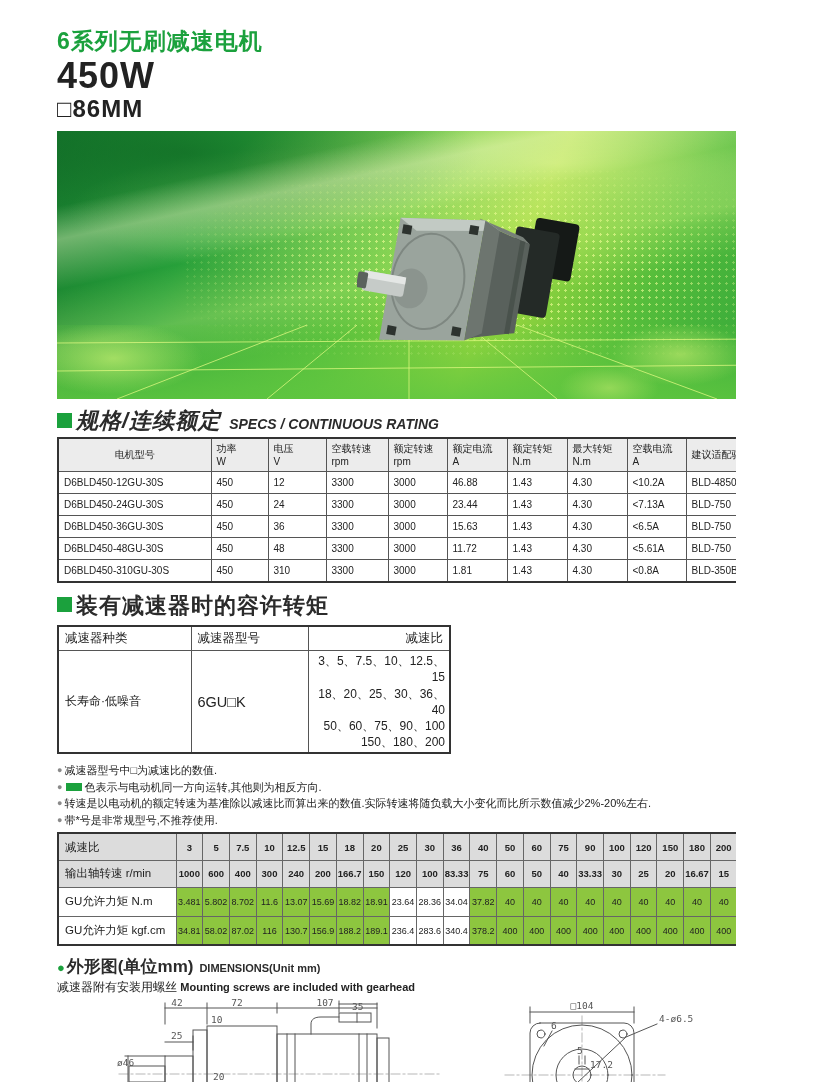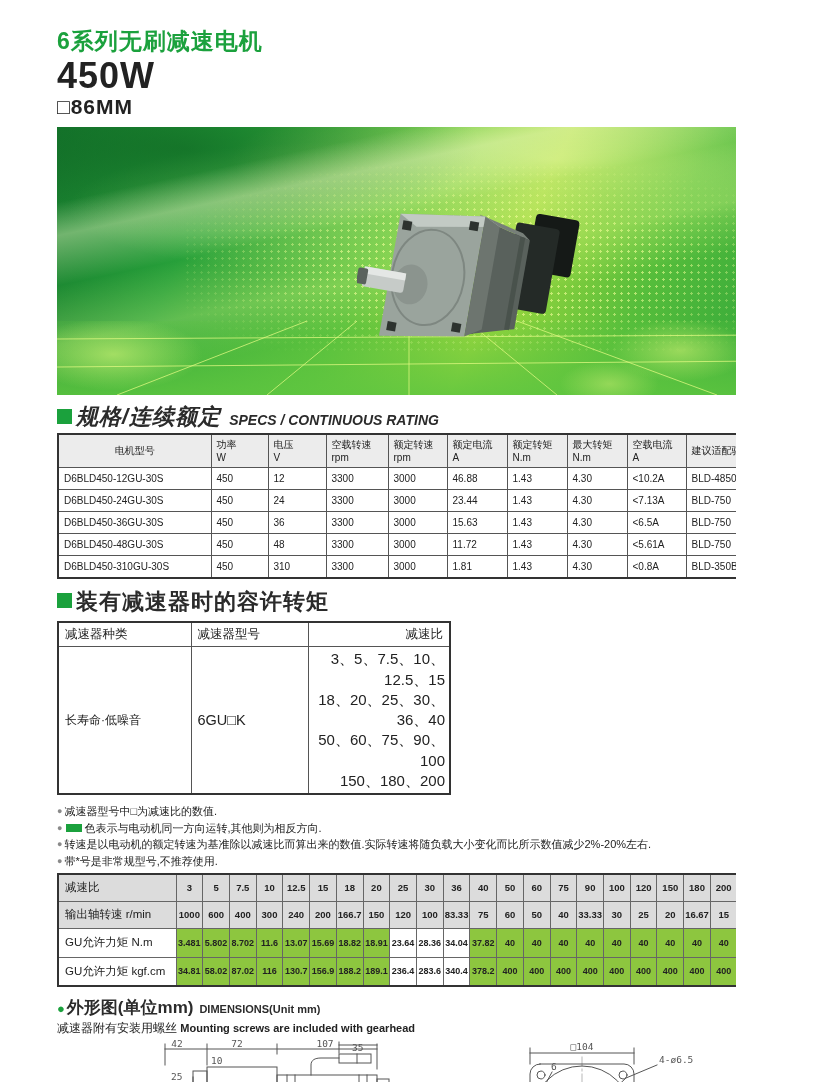--- a/index.html
+++ b/index.html
@@ -4,21 +4,21 @@
 <style>
   * { box-sizing: border-box; margin: 0; padding: 0; }
   body { background:#fff; font-family:"Liberation Sans", sans-serif; }
   .page { position:relative; width:736px; height:1082px; background:#fff; overflow:hidden; }
   .content { position:relative; margin:0 55px 0 57px; width:708px; }
 
   
   .hdr { padding-top:26px; }
   .series-title { color:#1ba13d; font-size:23px; font-weight:bold; letter-spacing:1px; }
   .power { color:#222; font-size:36px; font-weight:bold; line-height:1.05; letter-spacing:1px; }
-  .frame { color:#222; font-size:21px; font-weight:bold; letter-spacing:1px; }
+  .frame { color:#222; font-size:24px; font-weight:bold; letter-spacing:1px; }
 
   
   .banner { position:relative; margin-top:8px; height:268px; overflow:hidden;
     background:
       radial-gradient(ellipse 60% 45% at 18% 8%, rgba(10,90,30,.55), transparent 70%),
       radial-gradient(ellipse 70% 40% at 70% 12%, rgba(245,255,170,.50), transparent 65%),
       radial-gradient(ellipse 55% 35% at 40% 30%, rgba(235,255,150,.35), transparent 70%),
       linear-gradient(115deg, #177b2e 0%, #27a03a 22%, #5cc13d 45%, #9ed83e 62%, #55bd3b 80%, #2fa43a 100%);
   }
   .banner .sheen { position:absolute; inset:0;
@@ -55,35 +55,35 @@
   .spec-table th, .spec-table td { border:1px solid #555; padding:1px 5px; text-align:left; white-space:nowrap; overflow:hidden; font-weight:400; }
   .spec-table thead th { background:#ececec; height:34px; vertical-align:middle; line-height:1.35; }
   .spec-table thead th.c { text-align:center; }
   .spec-table tbody td { height:22px; }
 
   .gear-table { width:392px; margin-top:4px; font-size:12px; border:2px solid #333; }
   .gear-table th, .gear-table td { border:1px solid #555; padding:2px 6px; text-align:left; font-weight:400; }
   .gear-table thead th { height:25px; font-size:12.5px; }
   .gear-table thead th.r { text-align:right; }
   .gear-table td.model { font-size:14.5px; }
-  .gear-table td.ratios { font-size:15px; text-align:right; line-height:1.35; padding-right:4px; }
+  .gear-table td.ratios { font-size:12px; text-align:right; line-height:1.35; padding-right:4px; }
   .gear-table tbody td { height:58px; }
 
   .notes { margin-top:8px; font-size:11px; color:#222; line-height:1.5; }
   .notes .dot { color:#8a8a8a; margin-right:2px; font-size:9px; vertical-align:1px; }
   .notes .gsq { display:inline-block; width:16px; height:8px; background:#1ba13d; margin:0 2px; }
 
   .ratio-table { width:708px; margin-top:4px; font-size:9px; border:2px solid #333; }
   .ratio-table th, .ratio-table td { border:1px solid #666; text-align:center; padding:0; white-space:nowrap; overflow:hidden; }
   .ratio-table th.lbl { text-align:left; padding-left:6px; font-size:11.5px; font-weight:400; width:118px; }
   .ratio-table tr.hrow { height:27px; }
   .ratio-table tr.vrow { height:29px; }
   .ratio-table .gray { background:#dcdcdc; }
   .ratio-table tr.hrow td { font-weight:700; font-size:9.5px; }
-  .ratio-table tr.vrow td { font-weight:700; }
+  .ratio-table tr.vrow td { font-weight:400; }
   .ratio-table .green { background:#8dc63f; }
 
   
   .dim-title { display:flex; align-items:baseline; margin-top:9px; }
   .gdot { color:#1ba13d; font-size:13px; margin-right:2px; }
   .dim-cn { font-size:17px; font-weight:bold; color:#2b2b2b; }
   .dim-en { font-size:11px; font-weight:bold; color:#2b2b2b; margin-left:6px; }
   .dim-sub { font-size:12px; color:#222; margin-top:1px; }
   .dim-sub .en { font-size:11px; font-weight:bold; }
   .drawings { display:flex; margin-top:2px; }

